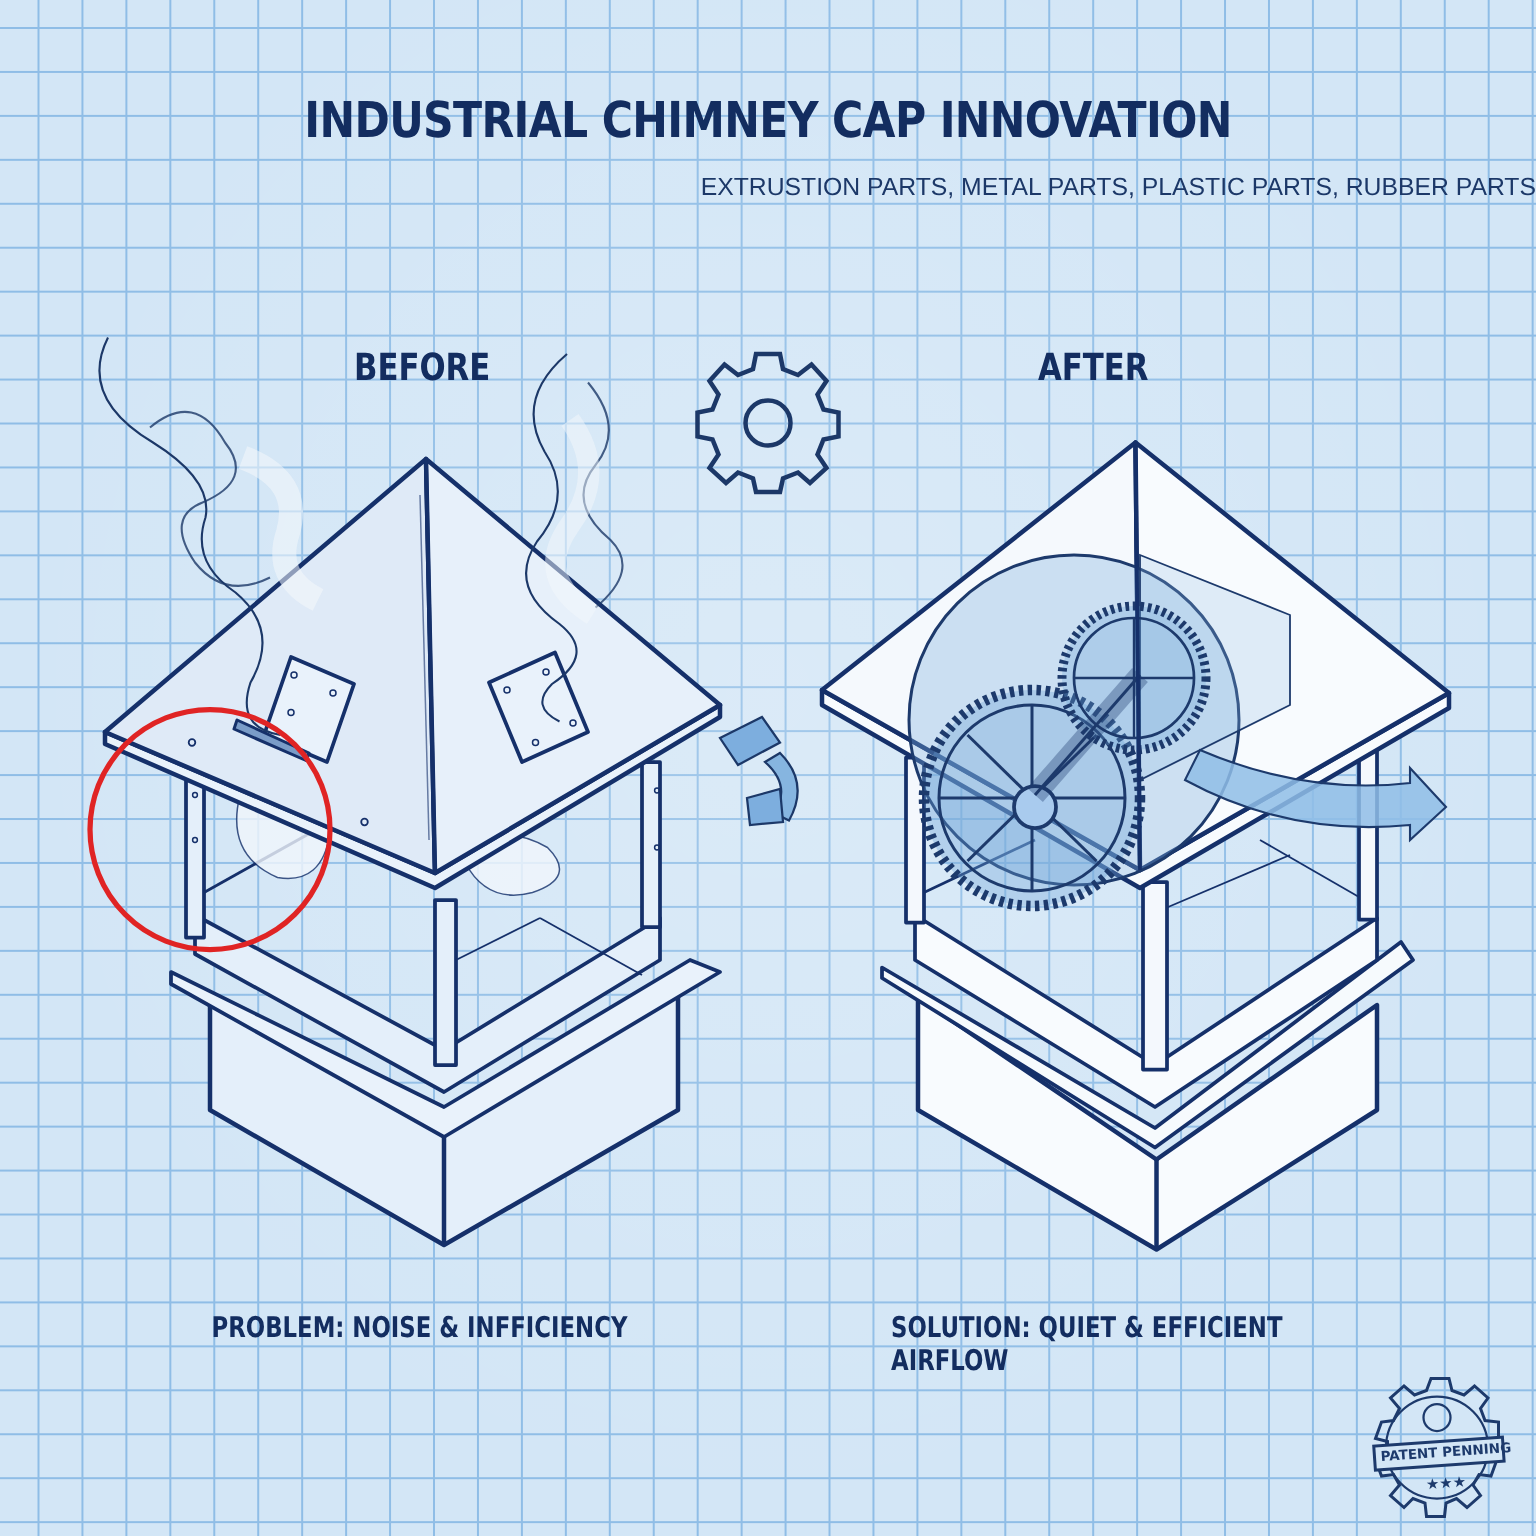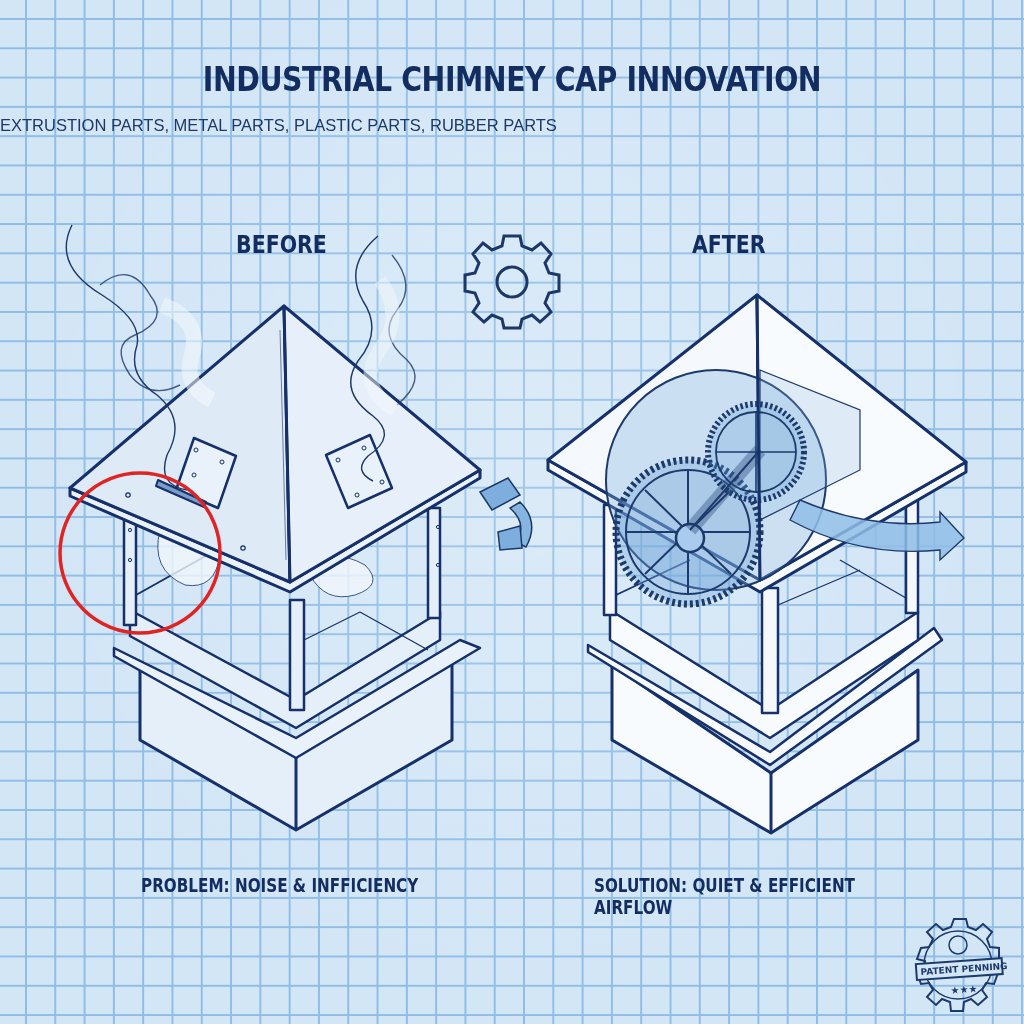--- a/index.html
+++ b/index.html
@@ -19,21 +19,21 @@
     background: radial-gradient(ellipse at 50% 45%, rgba(255,255,255,0.18), rgba(255,255,255,0) 70%);
     pointer-events: none;
   }
   .title {
     position: absolute; left: 0; width: 1024px; top: 60px; text-align: center;
     font-family: "DejaVu Sans", sans-serif; font-weight: bold;
     font-size: 33px; letter-spacing: -0.5px; color: #132d60;
     transform: scaleX(0.86); transform-origin: center;
   }
   .subtitle {
-    position: absolute; left: 0; width: 1024px; top: 116px; text-align: left;
+    position: absolute; left: 0; width: 1024px; top: 116px; text-align: right;
     font-family: "Liberation Sans", sans-serif; font-size: 16.5px; color: #1c3868;
   }
   .label {
     position: absolute; font-family: "DejaVu Sans", sans-serif; font-weight: bold;
     color: #132d60; transform-origin: left center;
   }
   .before-label { left: 236px; top: 230px; font-size: 25px; transform: scaleX(0.82); }
   .after-label { left: 692px; top: 230px; font-size: 25px; transform: scaleX(0.82); }
   .problem { left: 141px; top: 874px; font-size: 19px; transform: scaleX(0.8); }
   .solution { left: 594px; top: 874px; font-size: 19px; transform: scaleX(0.8); }

